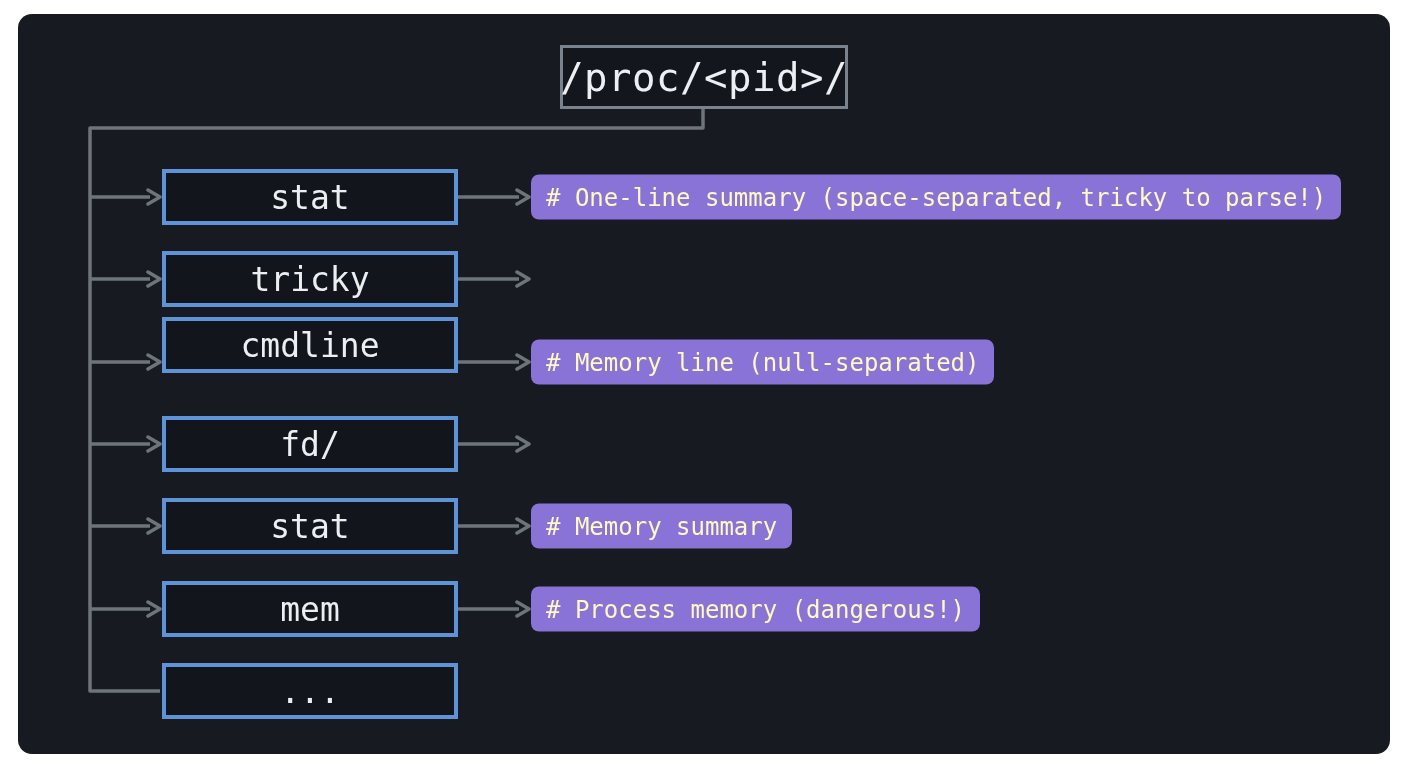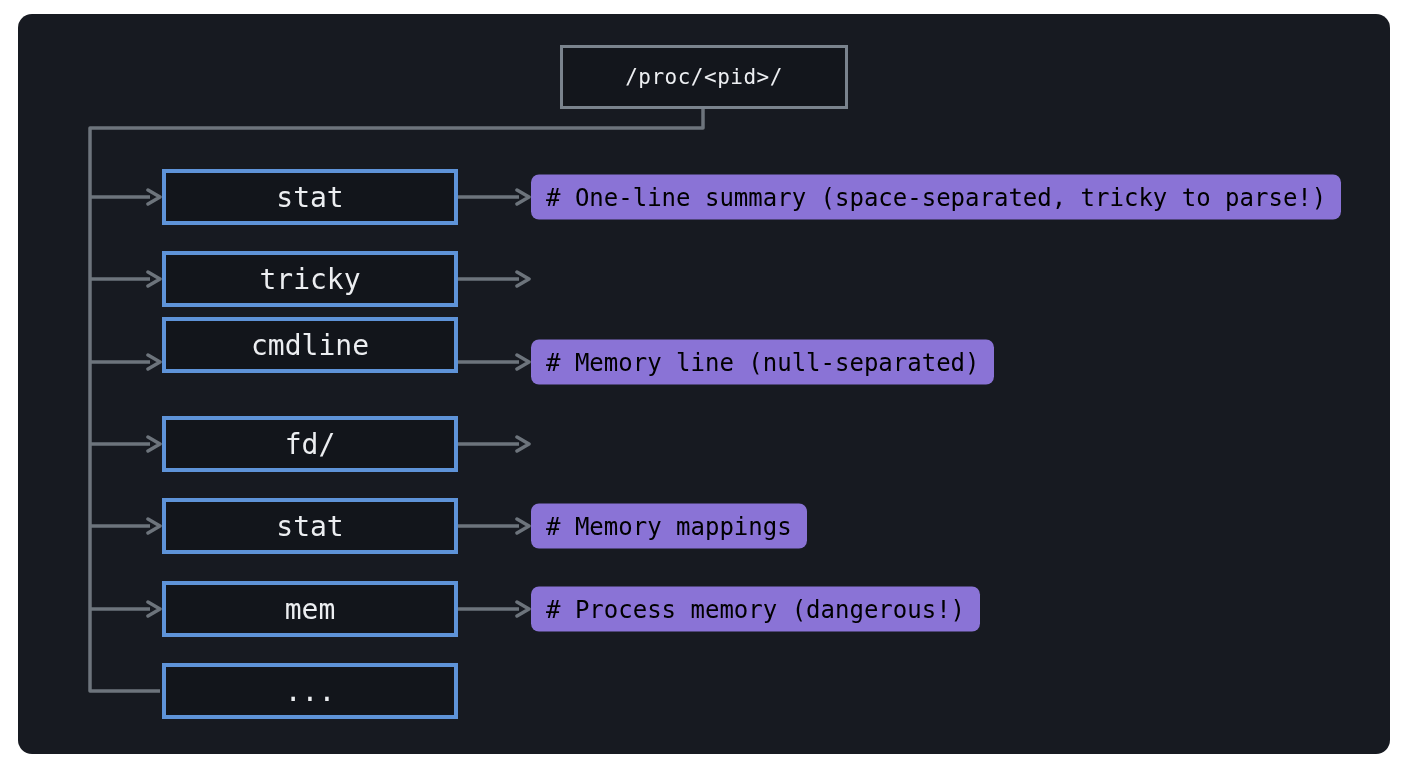--- a/index.html
+++ b/index.html
@@ -40,49 +40,49 @@
     top: 45px;
     width: 288px;
     height: 64px;
     box-sizing: border-box;
     border: 3px solid #7a838d;
     background: #13161c;
     display: flex;
     align-items: center;
     justify-content: center;
     color: #edeff2;
-    font-size: 21px;
+    font-size: 39px;
     letter-spacing: 0.5px;
   }
   .row-node {
     position: absolute;
     left: 162px;
     width: 296px;
     height: 56px;
     box-sizing: border-box;
     border: 4px solid #5e93d8;
     background: #12151b;
     display: flex;
     align-items: center;
     justify-content: center;
     color: #eceef1;
-    font-size: 28px;
+    font-size: 33px;
     transform: translateY(-50%);
   }
   .row-annotation {
     position: absolute;
     left: 531px;
     height: 45px;
     box-sizing: border-box;
     background: #8a73d6;
     border-radius: 8px;
     padding: 0 15px;
     display: flex;
     align-items: center;
-    color: #000000;
+    color: #fef9c3;
     font-size: 24px;
     white-space: nowrap;
     transform: translateY(-50%);
   }
 </style>
 </head>
 <body>
 
 <div class="stage">
   <div class="canvas"></div>
@@ -131,21 +131,21 @@
   </div>
   <div class="row-annotation" style="top:362px"># Memory line (null-separated)</div>
 
   <div class="row-node" style="top:444px">
     <span>fd/</span>
   </div>
 
   <div class="row-node" style="top:526px">
     <span>stat</span>
   </div>
-  <div class="row-annotation" style="top:526px"># Memory mappings</div>
+  <div class="row-annotation" style="top:526px"># Memory summary</div>
 
   <div class="row-node" style="top:609px">
     <span>mem</span>
   </div>
   <div class="row-annotation" style="top:609px"># Process memory (dangerous!)</div>
 
   <div class="row-node" style="top:691px">
     <span>...</span>
   </div>
 </div>

